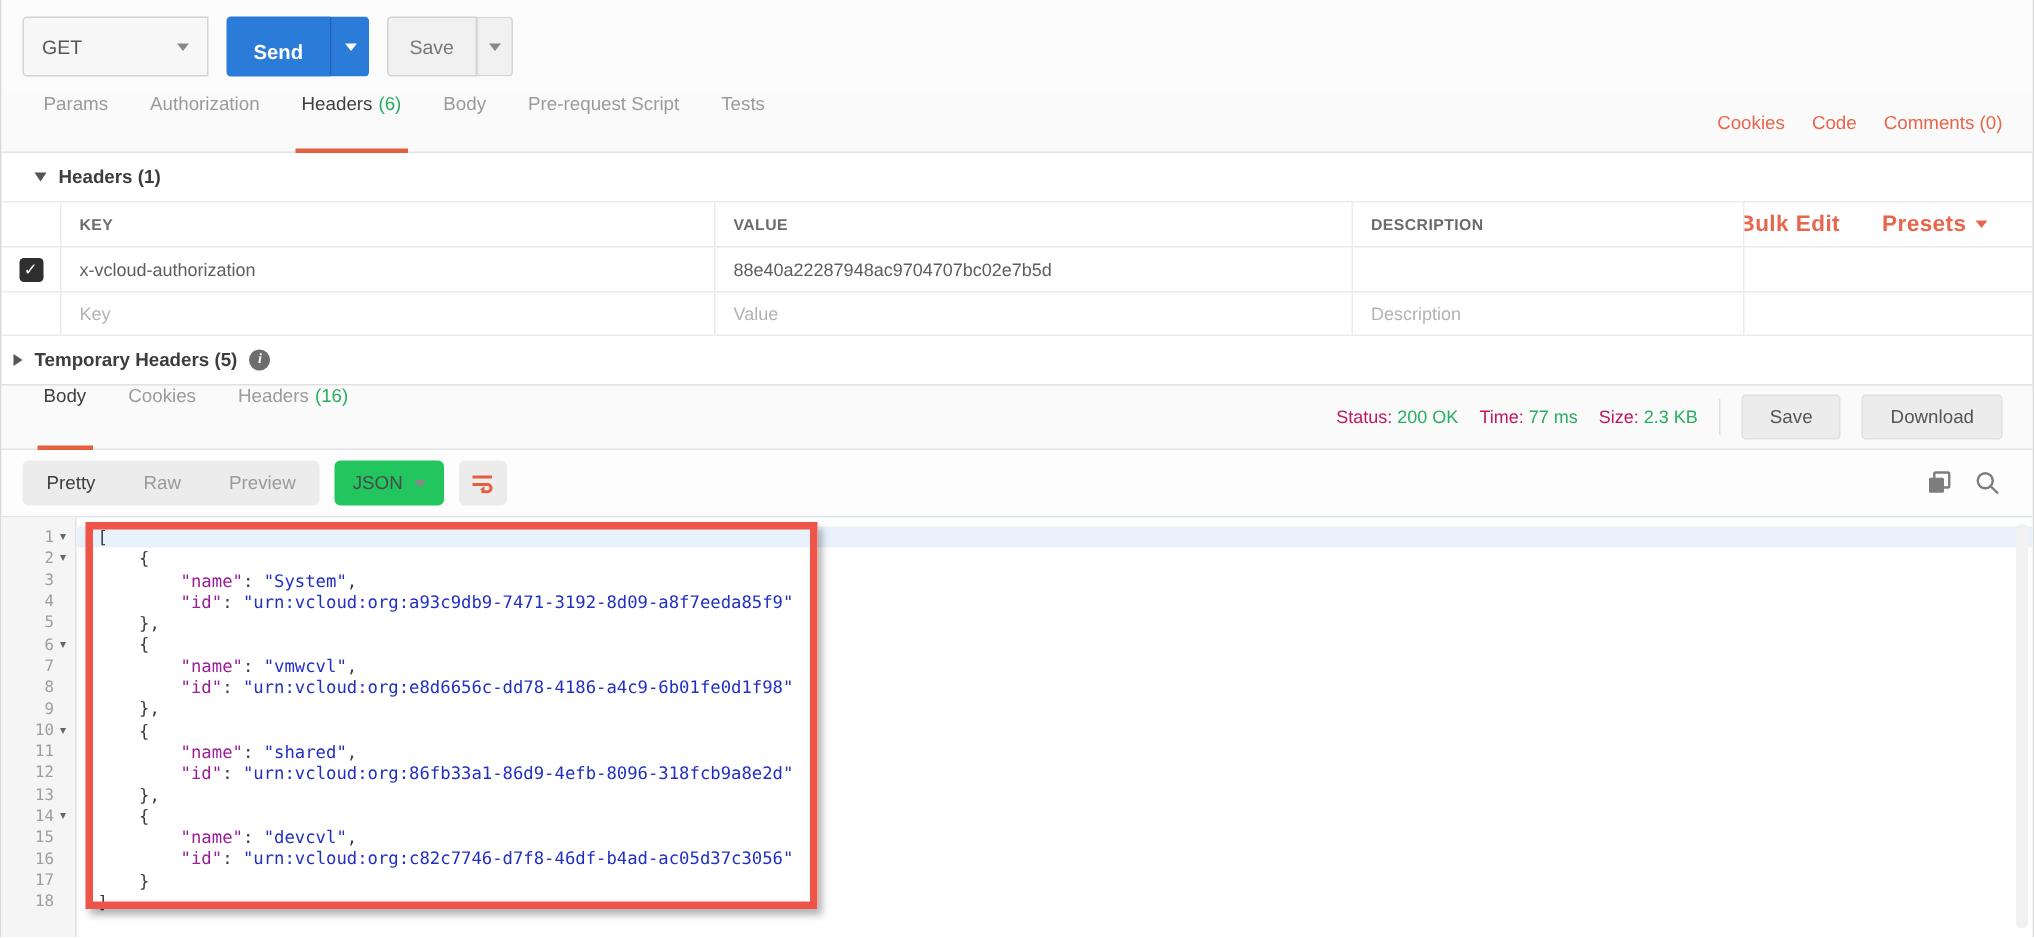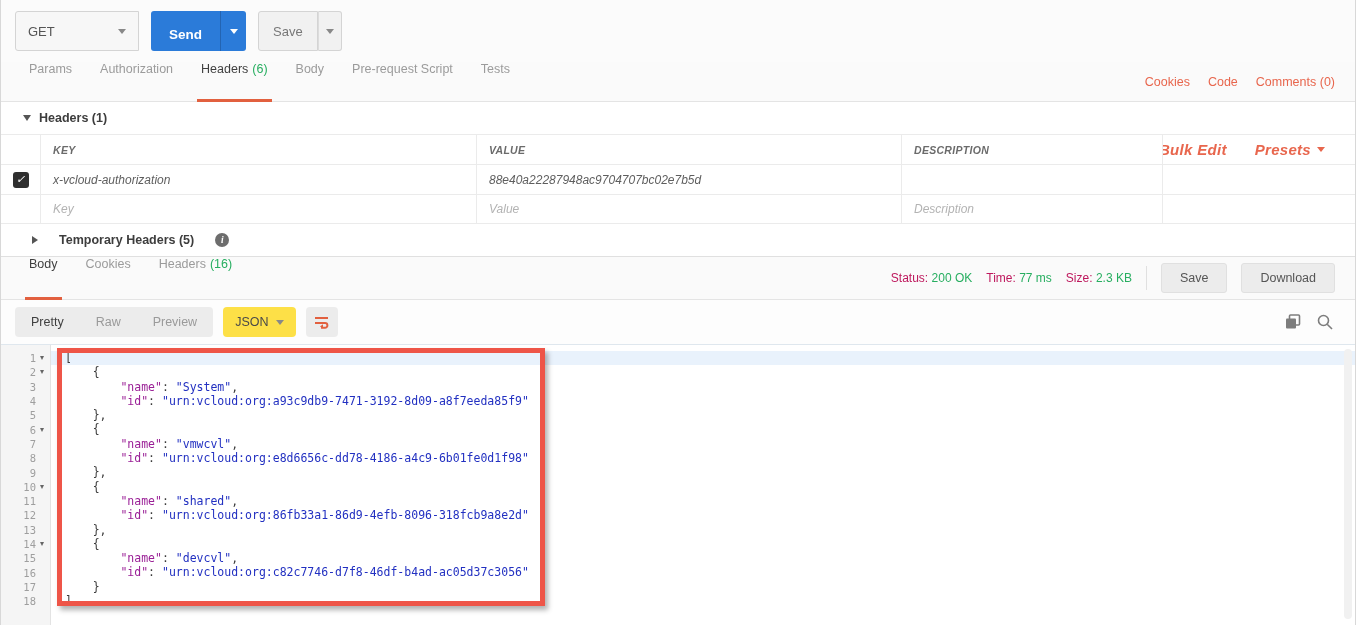--- a/index.html
+++ b/index.html
@@ -42,36 +42,36 @@
   .links{display:flex; align-items:center; gap:18px;}
   .link{font-size:12.5px; color:var(--accent-orange); cursor:pointer; text-decoration:none;}
 
   
   .section-head{height:32px; display:flex; align-items:center; gap:8px; padding:0 0 0 22px; font-size:12.5px;
     font-weight:bold; color:#3d3d3d; cursor:pointer; flex:none;}
   .tri-down{width:0; height:0; border-left:4.5px solid transparent; border-right:4.5px solid transparent; border-top:6px solid #555;}
   .tri-right{width:0; height:0; border-top:4.5px solid transparent; border-bottom:4.5px solid transparent; border-left:6px solid #555;}
 
   .htable{flex:none;}
-  .hrow{display:grid; grid-template-columns:40px 436px 425px 261px 1fr; border-top:1px solid #ebebeb; height:30px;font-style:italic;}
+  .hrow{display:grid; grid-template-columns:40px 436px 425px 261px 1fr; border-top:1px solid #ebebeb; height:30px;}
   .hrow:last-child{border-bottom:1px solid #ebebeb;}
   .hcell{display:flex; align-items:center; padding:0 12px; font-size:12px; color:#5e5e5e;
     border-right:1px solid #ebebeb; overflow:hidden; white-space:nowrap;}
   .hcell.last{border-right:none;}
   .hcell.head{font-size:10.5px; font-weight:bold; color:#6b6b6b; letter-spacing:.3px;}
   .hcell.ph{color:#b3b3b3;}
   .hcell.cb{justify-content:center; padding:0;}
   .checkbox{width:16px; height:16px; background:#2f2f2f; border-radius:3px; color:#fff; font-size:11px;
     display:flex; align-items:center; justify-content:center; cursor:pointer;}
   .actions{display:flex; align-items:center; justify-content:flex-end; gap:0; padding-right:16px;}
   .more-dots{color:#6d6d6d; font-size:13px; letter-spacing:1px; padding:0 14px; cursor:pointer;}
   .vdiv{width:1px; height:16px; background:#e0e0e0;}
   .action-link{color:var(--accent-orange); font-size:15px; padding:0 14px; cursor:pointer; display:flex; align-items:center; gap:6px;}
 
-  .temp-head{height:32px; display:flex; align-items:center; gap:21px; padding-left:31px; font-size:12.5px;
+  .temp-head{height:32px; display:flex; align-items:center; gap:8px; padding-left:8px; font-size:12.5px;
     font-weight:bold; color:#3d3d3d; cursor:pointer; flex:none;}
   .info-icon{width:14px; height:14px; border-radius:50%; background:#6d6d6d; color:#fff; font-size:9.5px; font-style:italic;
     font-weight:bold; display:flex; align-items:center; justify-content:center; font-family:"Liberation Serif", serif;}
 
   
   .resp-bar{height:44px; background:#fafafa; border-top:1px solid #e0e0e0; border-bottom:1px solid #e4e4e4;
     display:flex; align-items:stretch; justify-content:space-between; padding:0 20px 0 14px; flex:none;}
   .resp-right{display:flex; align-items:center; gap:14px;}
   .meta{display:flex; align-items:center; gap:14px; font-size:12px;}
   .meta .lab{color:#be185d;}
@@ -79,21 +79,21 @@
   .gray-btn{height:30px; padding:0 18px; background:#ececec; border:1px solid #e0e0e0; border-radius:3px;
     color:#555; font-size:12.5px; cursor:pointer;}
 
   
   .pretty-bar{height:44px; background:#fdfdfd; display:flex; align-items:center; justify-content:space-between;
     padding:0 22px 0 14px; flex:none;}
   .pb-left{display:flex; align-items:center; gap:10px;}
   .seg{display:flex; background:#ececec; border-radius:4px; overflow:hidden;}
   .seg .mode{padding:8px 16px; font-size:12.5px; color:#9a9a9a; cursor:pointer;}
   .seg .mode.active{color:#3f3f3f;}
-  .dropdown{display:flex; align-items:center; gap:8px; background:#fde047; border-radius:4px; padding:8px 12px;
+  .dropdown{display:flex; align-items:center; gap:8px; background:#22c55e; border-radius:4px; padding:8px 12px;
     font-size:12.5px; color:#4a4a4a; cursor:pointer;}
   .icon-btn{width:32px; height:30px; background:#ececec; border-radius:4px; display:flex; align-items:center;
     justify-content:center; cursor:pointer; border:none;}
   .pb-right{display:flex; align-items:center; gap:16px;}
   .plain-icon{background:none; width:auto; height:auto;}
 
   
   .editor{flex:1; position:relative; display:flex; border-top:1px solid #dfe7ee; background:#fff; overflow:hidden;}
   .gutter{width:50px; background:#f5f5f5; border-right:1px solid #e3e3e3; padding-top:6px; flex:none;}
   .gl{height:14.3px; display:flex; align-items:center; justify-content:flex-end; padding-right:2px;}

